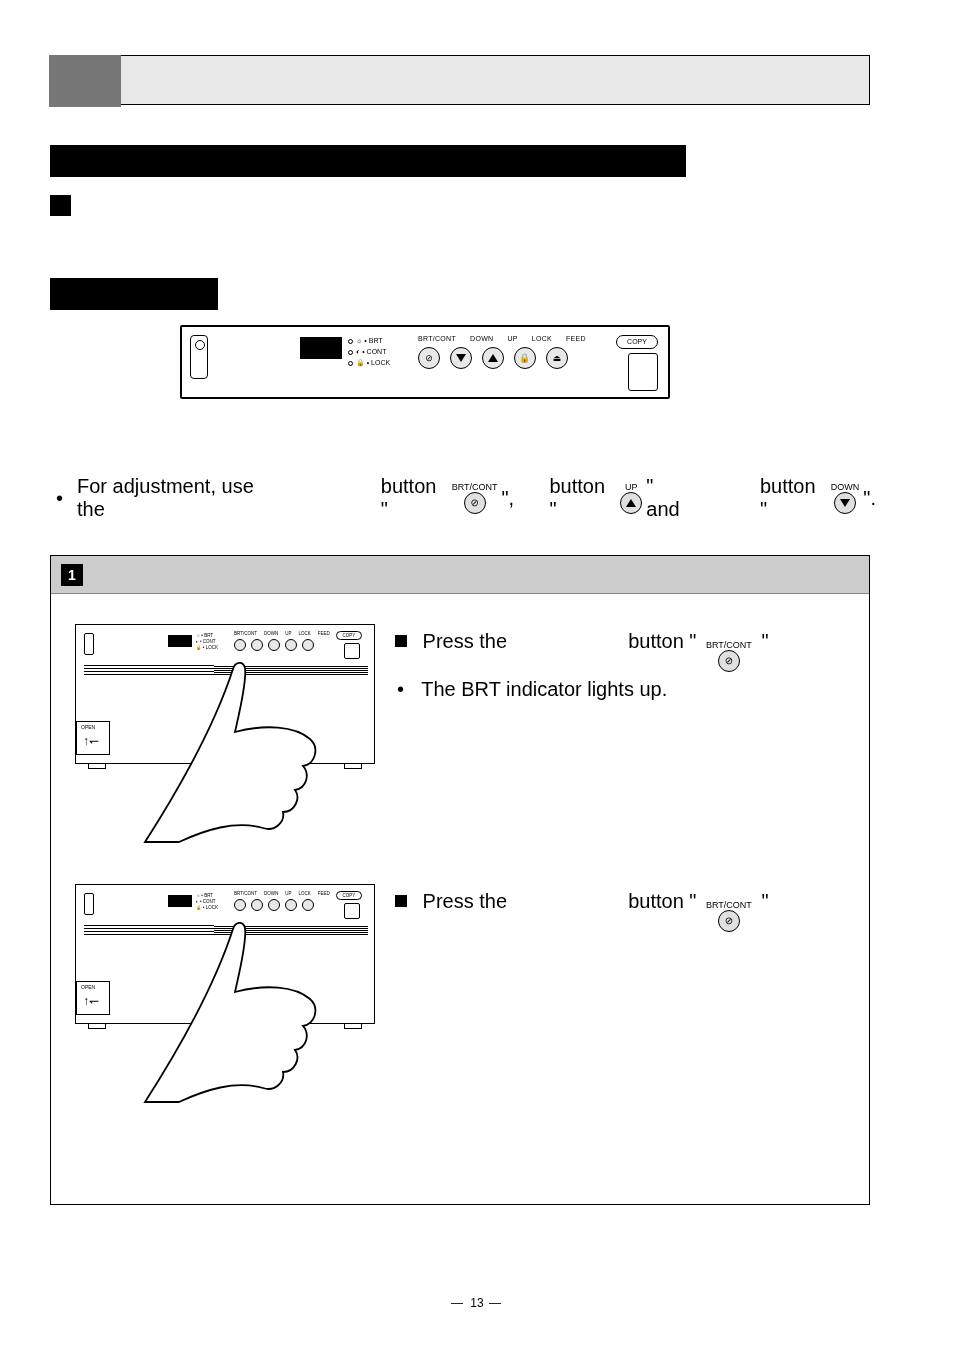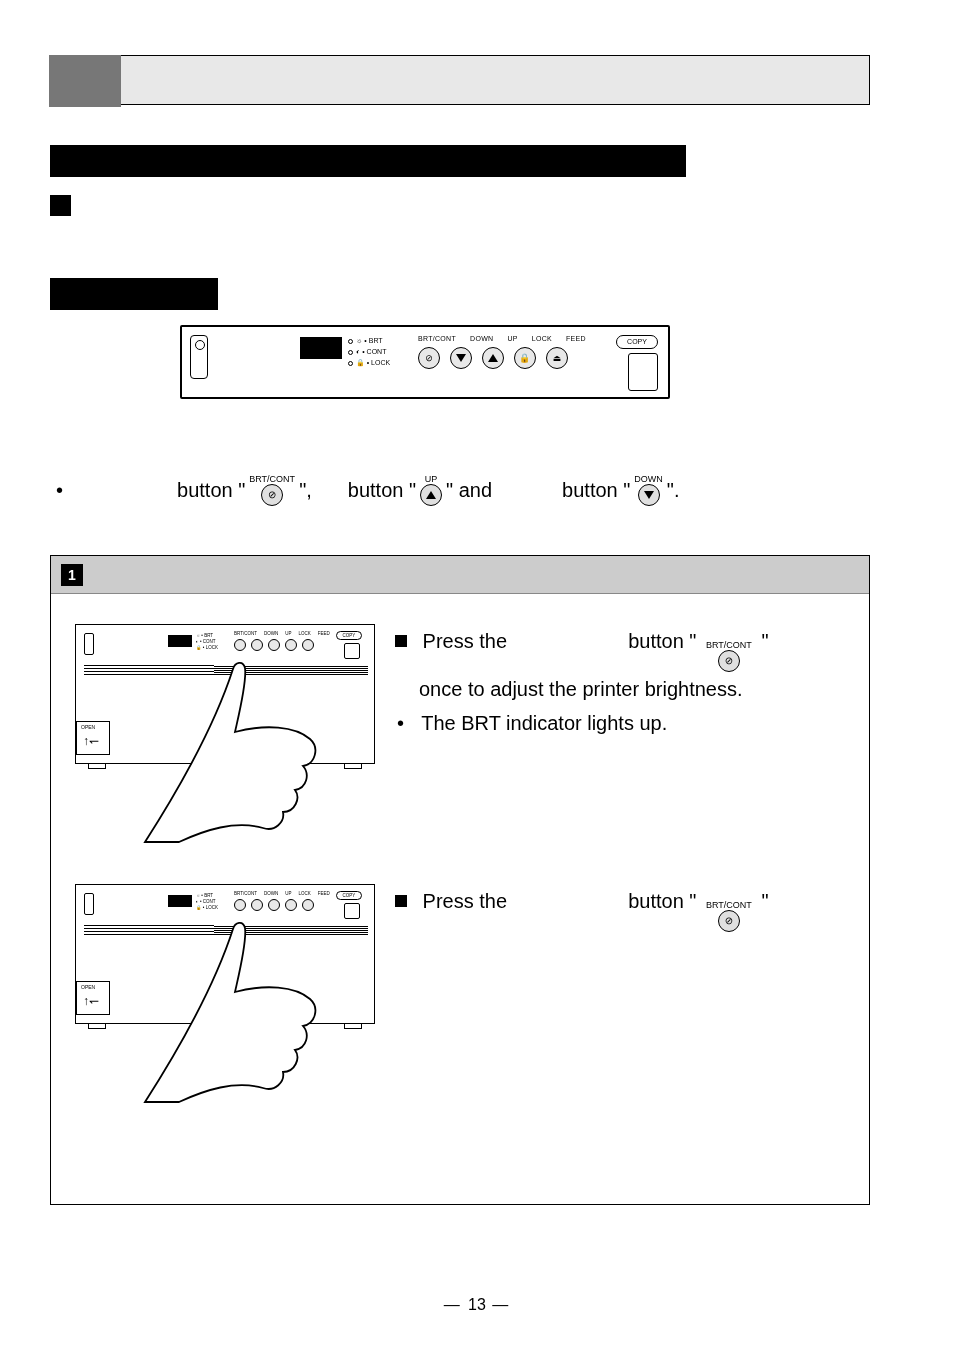--- a/index.html
+++ b/index.html
@@ -216,21 +216,21 @@
   }
   .sq-bullet{
     display:inline-block; width:12px; height:12px; background:#000; margin-right:10px; vertical-align:middle; margin-top:-3px;
   }
   .step-text .inline-gap{display:inline-block;width:110px;}
   .step-text .dot-bullet{margin-left:2px;margin-right:12px;}
 
   
   .pgnum{
     position:absolute; left:0; width:954px; top:1296px;
-    text-align:center; font-size:16px;
+    text-align:center; font-size:12px;
   }
   .pgnum .dash{letter-spacing:2px;}
 </style>
 </head>
 <body>
 
 <div class="page">
 
   <div class="header-band">
     <div class="header-tab"></div>
@@ -265,20 +265,21 @@
         </div>
       <div class="pbtn">🔒</div>
       <div class="pbtn">⏏</div>
     </div>
     <div class="copy-btn">COPY</div>
     <div class="copy-big"></div>
   </div>
 
   <div class="adj-line">
     <span class="bullet">•</span>
+    <span>For adjustment, use the</span>
     <span class="gap"></span>
     <span>button "</span>
     <span class="mini-stack">
       <span class="lab">BRT/CONT</span>
       <span class="mini-circle">⊘</span>
     </span>
     <span>",</span>
     <span style="width:36px;display:inline-block"></span>
     <span>button "</span>
     <span class="mini-stack">
@@ -349,21 +350,20 @@
             <span class="sq-bullet"></span>
             <span>Press the</span>
             <span class="inline-gap"></span>
             <span>button "</span>
             <span class="mini-stack">
               <span class="lab">BRT/CONT</span>
               <span class="mini-circle">⊘</span>
             </span>
             <span>"</span>
           </div>
-          <div style="padding-left:24px">once to adjust the printer brightness.</div>
           <div>
             <span class="dot-bullet">•</span>
             <span>The BRT indicator lights up.</span>
           </div>
         </div>
       </div>
 
       <div class="step-row">
         <div class="printer-illus">
           <div class="pr-body">

